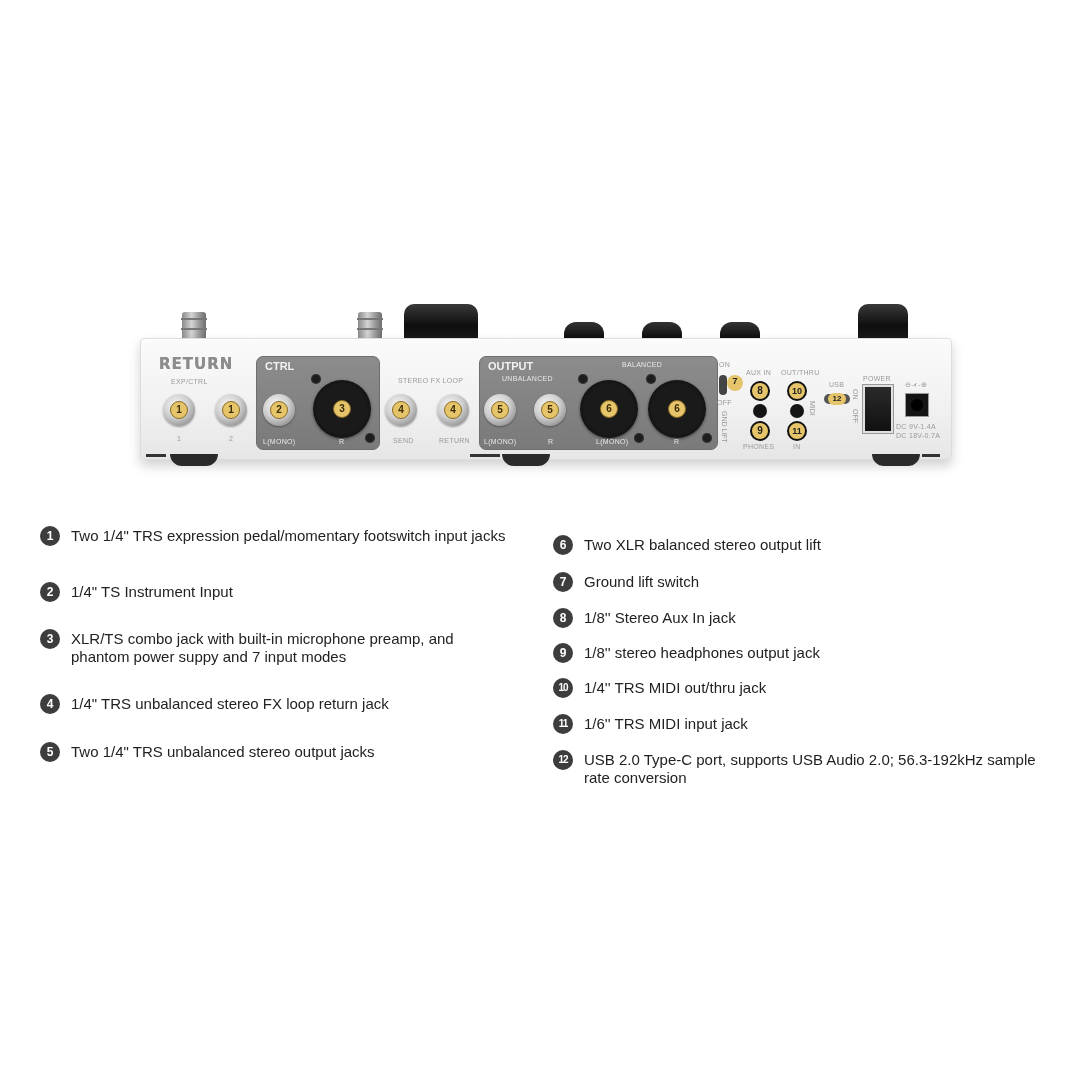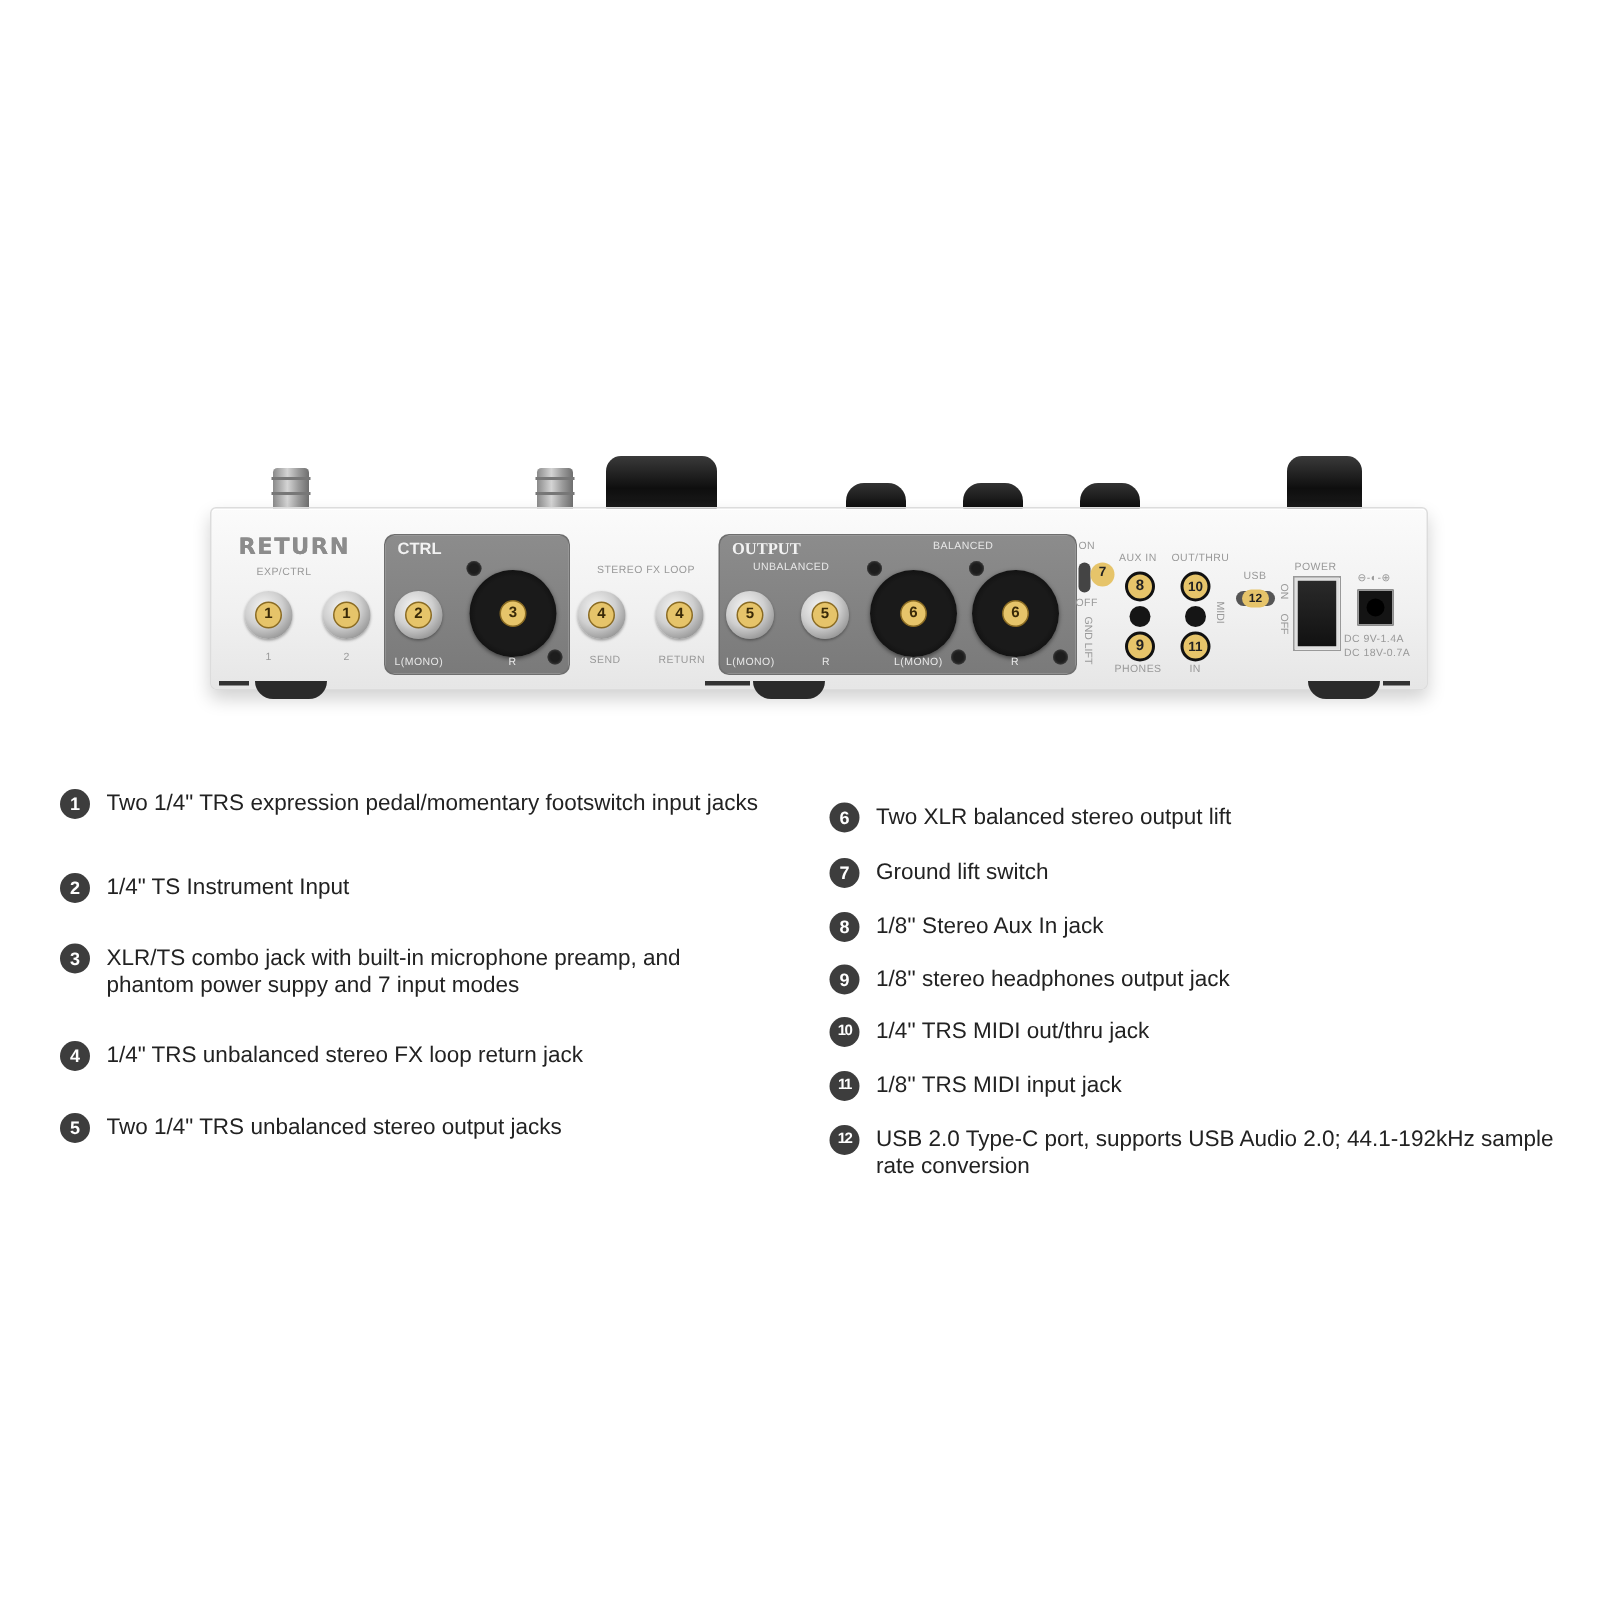--- a/index.html
+++ b/index.html
@@ -114,21 +114,21 @@
     <div class="jack" style="left:244px; top:55px;">
         <div class="badge">4</div>
       </div>
     <div class="jack" style="left:296px; top:55px;">
         <div class="badge">4</div>
       </div>
     <div class="tiny" style="left:252px; top:98px;">SEND</div>
     <div class="tiny" style="left:298px; top:98px;">RETURN</div>
 
     <div class="section" style="left:338px; top:17px; width:237px; height:92px;">
-      <div class="section-title" style="left:8px; top:3px;font-family:Liberation Serif, serif;">OUTPUT</div>
+      <div class="section-title" style="left:8px; top:3px;">OUTPUT</div>
       <div class="tiny dark" style="left:22px; top:18px; color:#e8e8e8;">UNBALANCED</div>
       <div class="tiny dark" style="left:142px; top:4px; color:#e8e8e8;">BALANCED</div>
       <div class="jack" style="left:4px; top:37px;">
           <div class="badge">5</div>
         </div>
       <div class="jack" style="left:54px; top:37px;">
           <div class="badge">5</div>
         </div>
       <div class="xlr" style="left:100px; top:23px;">
           <div class="badge">6</div>
@@ -227,19 +227,19 @@
   <div class="legend-item" style="left:553px; top:644px; width:500px;">
     <div class="legend-num">9</div>
     <div class="legend-text">1/8'' stereo headphones output jack</div>
   </div>
   <div class="legend-item" style="left:553px; top:679px; width:500px;">
     <div class="legend-num two">10</div>
     <div class="legend-text">1/4'' TRS MIDI out/thru jack</div>
   </div>
   <div class="legend-item" style="left:553px; top:715px; width:500px;">
     <div class="legend-num two">11</div>
-    <div class="legend-text">1/8'' TRS MIDI input jack</div>
+    <div class="legend-text">1/6'' TRS MIDI input jack</div>
   </div>
   <div class="legend-item" style="left:553px; top:751px; width:500px;">
     <div class="legend-num two">12</div>
-    <div class="legend-text">USB 2.0 Type-C port, supports USB Audio 2.0; 44.1-192kHz sample rate conversion</div>
+    <div class="legend-text">USB 2.0 Type-C port, supports USB Audio 2.0; 56.3-192kHz sample rate conversion</div>
   </div>
 </div>
 
 </body></html>

